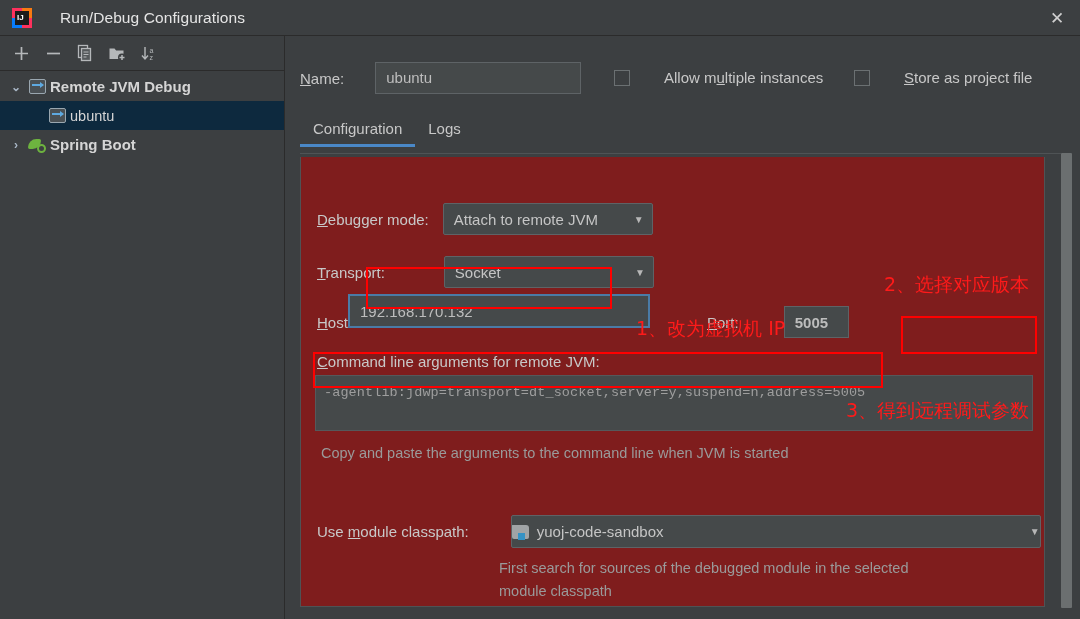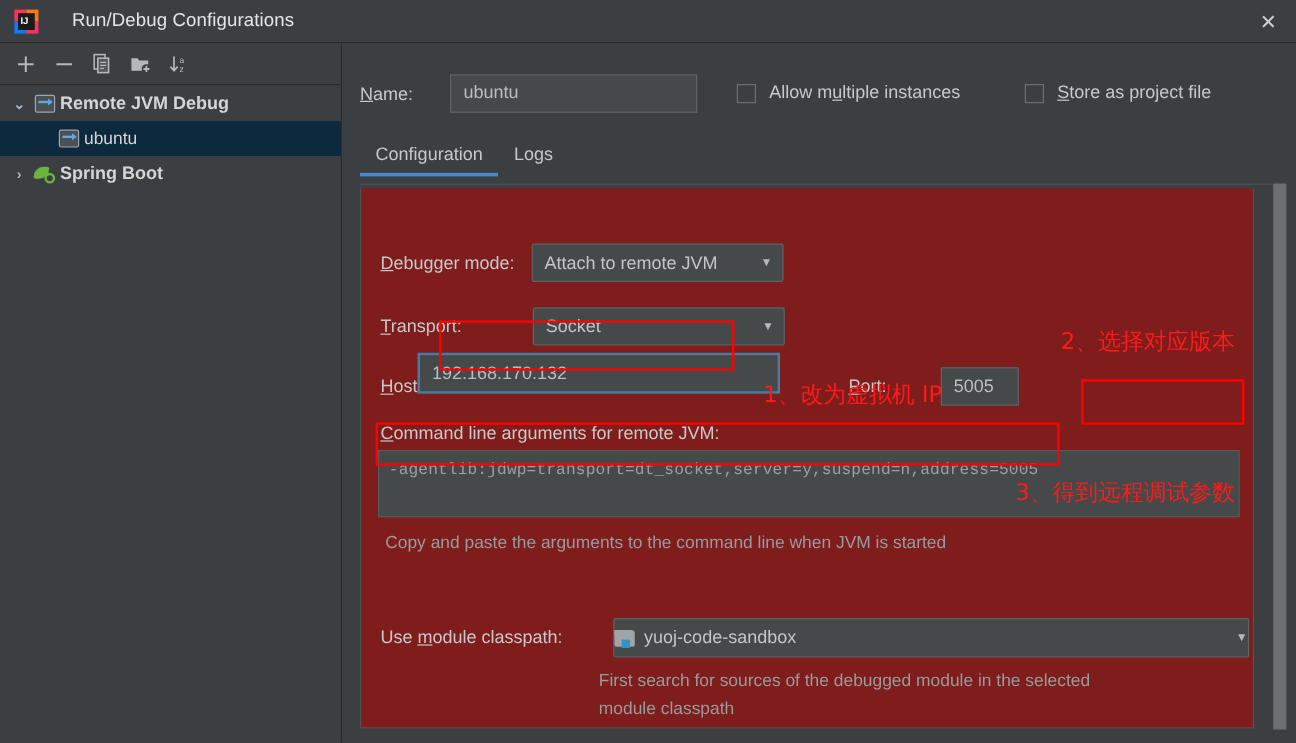--- a/index.html
+++ b/index.html
@@ -101,21 +101,21 @@
   .name-row {
     position: absolute; left: 14px; top: 26px; display: flex; align-items: center;
   }
   .lbl { color: #c8c8c8; font-size: 15px; white-space: nowrap; }
   .lbl u { text-decoration: underline; }
   .name-input {
     margin-left: 31px; width: 206px; height: 32px; background: #45494a;
     border: 1px solid #5e6366; color: #bdbdbd; font-size: 15px;
     padding: 0 10px; line-height: 30px;
   }
-  .chk-row { position: absolute; top: 33px; display: flex; align-items: center; }
+  .chk-row { position: absolute; top: 33px; display: flex; align-items: center; gap: 23px; }
   .chk {
     width: 16px; height: 16px; border: 1px solid #6b7072; background: #3c3f41; flex: none;
   }
   .chk-label { margin-left: 11px; color: #c8c8c8; font-size: 15px; white-space: nowrap; }
 
   
   .tabs { position: absolute; left: 14px; top: 80px; display: flex; }
   .tab { color: #c8c8c8; font-size: 15px; padding: 4px 13px 10px 13px; position: relative; }
   .tab.active:after {
     content:''; position:absolute; left:0; right:0; bottom:0; height:3px; background:#4a88c7;
@@ -132,21 +132,21 @@
 
   .frow { position: absolute; display: flex; align-items: center; }
   .combo {
     background: #45494a; border: 1px solid #5e6366; color: #c5c5c5;
     height: 32px; font-size: 15px; display: flex; align-items: center;
     padding: 0 8px 0 10px; border-radius: 2px;
   }
   .combo .caret { margin-left: auto; padding-left: 10px; color: #b7b7b7; font-size: 10px; }
   .txtin {
     background: #45494a; border: 1px solid #5e6366; color: #bdbdbd;
-    height: 32px; font-size: 15px; padding: 0 10px; display:flex; align-items:center;
+    height: 32px; font-size: 15px; padding: 0 10px; display:flex; align-items:center;font-weight:bold;
   }
 
   
   .host-field {
     position: absolute; left: 62px; top: 258px; width: 302px; height: 34px;
     background: #45494a; border: 2px solid #4a7ba6; color: #bdbdbd;
     font-size: 15px; display: flex; align-items: center; padding: 0 10px;
   }
 
   .hint {

